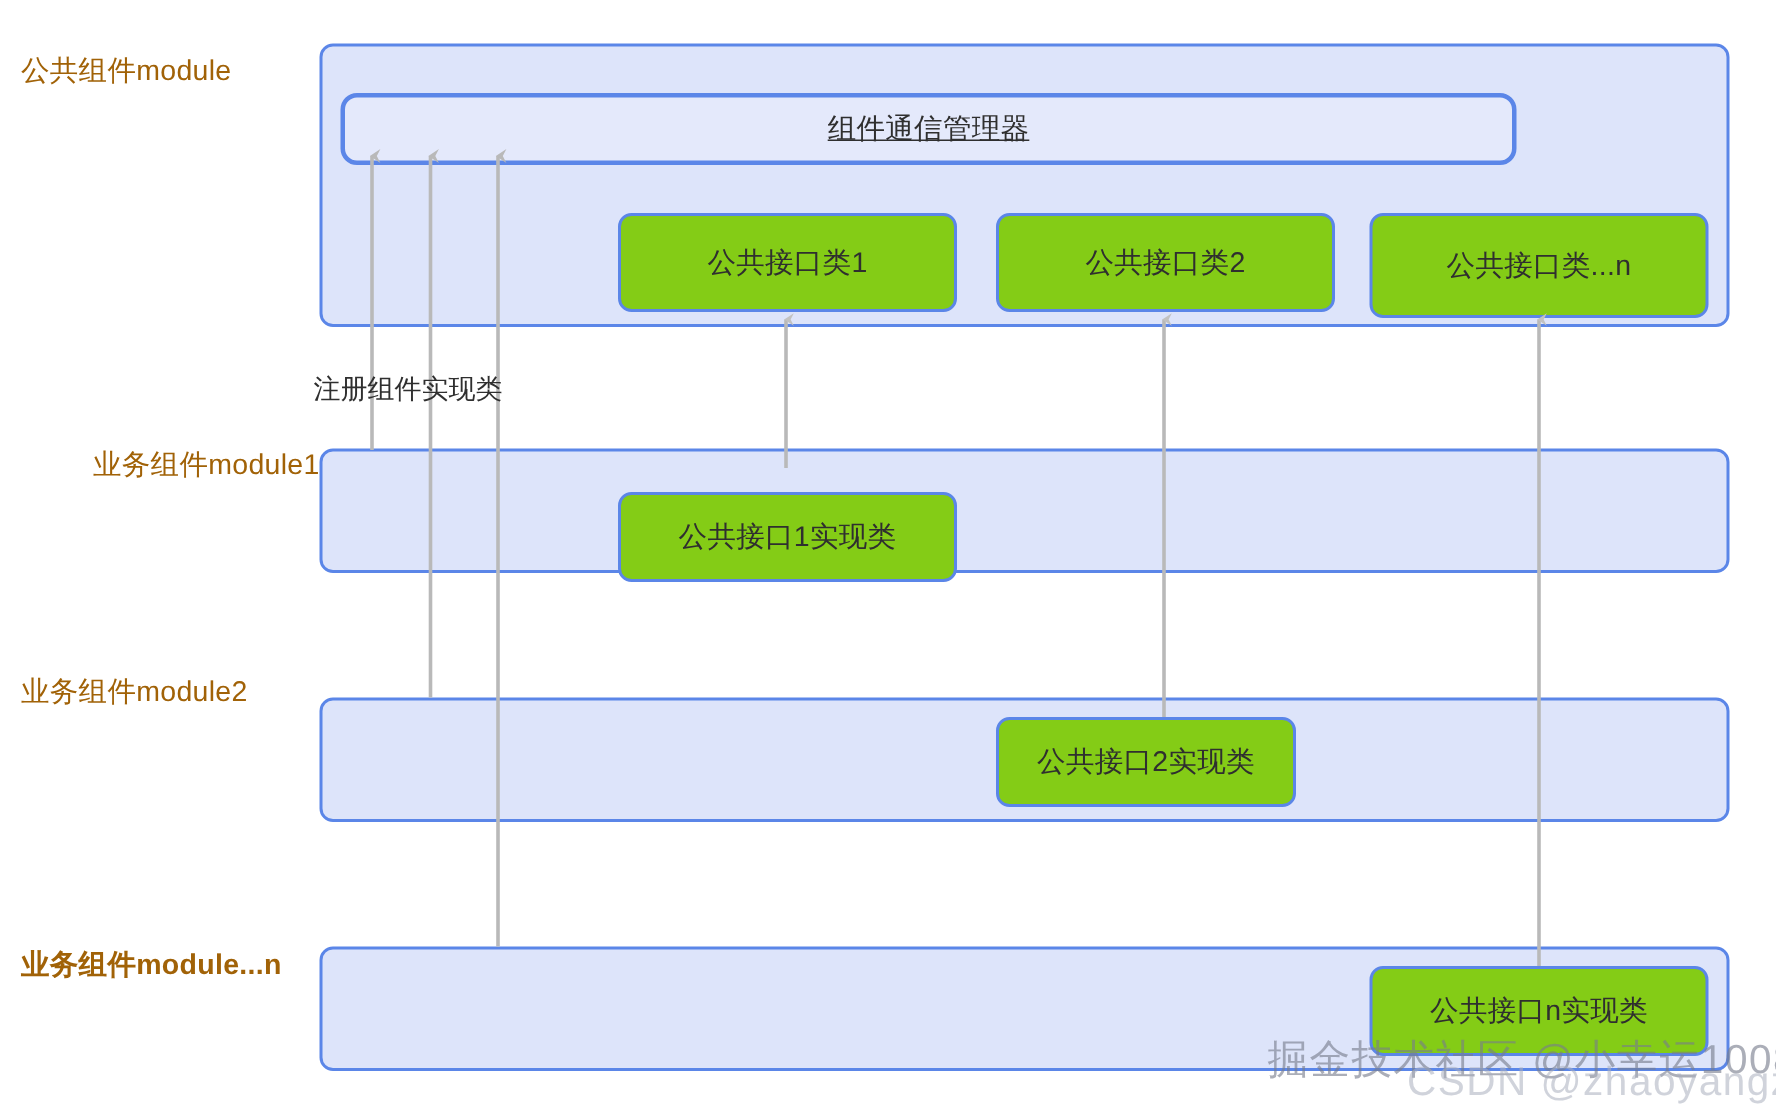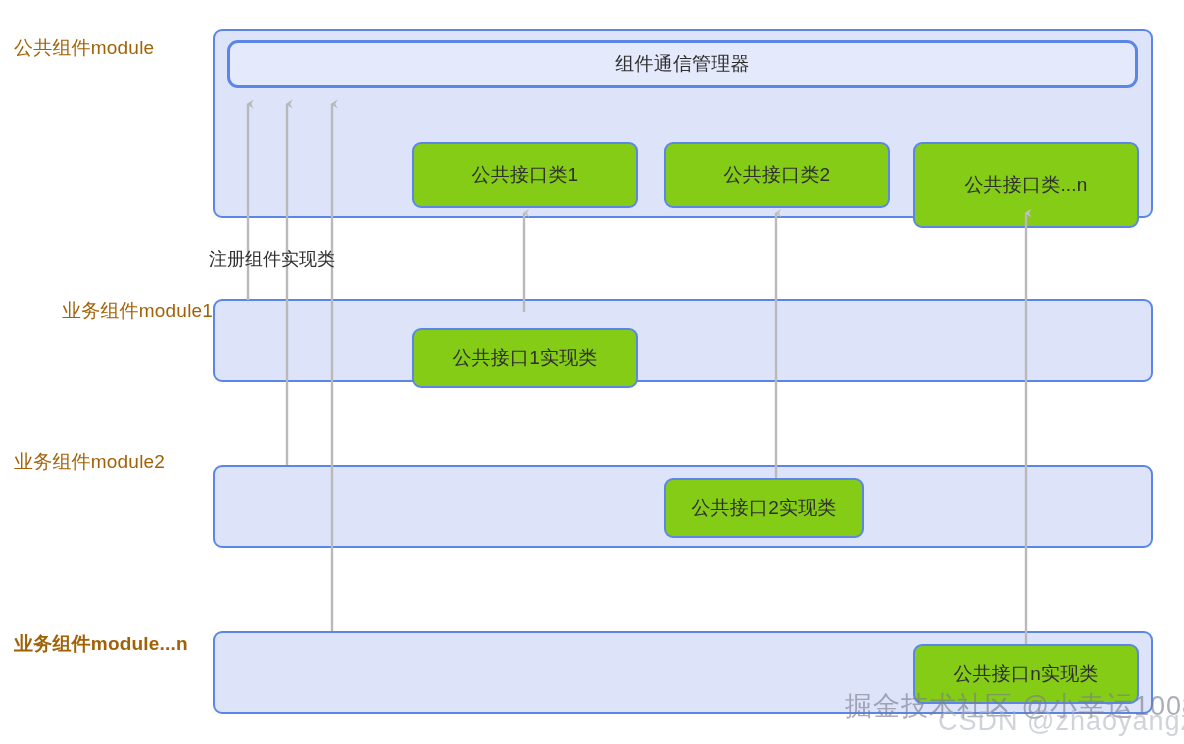--- a/index.html
+++ b/index.html
@@ -110,27 +110,27 @@
   <div class="row-label" style="left:14px; top:38px;">公共组件module</div>
 
   <div class="row-label" style="left:14px; top:301px;margin-left:48px;">业务组件module1</div>
 
   <div class="row-label" style="left:14px; top:452px;">业务组件module2</div>
 
   <div class="row-label" style="left:14px; top:634px;font-weight:bold;">业务组件module...n</div>
 
   <div class="module-panel public" style="left:213px; top:29px; width:940px; height:189px;"></div>
 
-  <div class="inner-box manager-box" style="left:227px; top:40px; width:911px; height:48px;">组件通信管理器</div>
+  <div class="inner-box manager-box" style="left:227px; top:62px; width:784px; height:48px;text-decoration:underline;">组件通信管理器</div>
 
   <div class="inner-box" style="left:412px; top:142px; width:226px; height:66px;">公共接口类1</div>
 
   <div class="inner-box" style="left:664px; top:142px; width:226px; height:66px;">公共接口类2</div>
 
-  <div class="inner-box" style="left:913px; top:142px; width:226px; height:86px;">公共接口类...n</div>
+  <div class="inner-box" style="left:913px; top:142px; width:226px; height:70px;">公共接口类...n</div>
 
   <div class="module-panel" style="left:213px; top:299px; width:940px; height:83px;"></div>
 
   <div class="inner-box" style="left:412px; top:328px; width:226px; height:60px;">公共接口1实现类</div>
 
   <div class="module-panel" style="left:213px; top:465px; width:940px; height:83px;"></div>
 
   <div class="inner-box" style="left:664px; top:478px; width:200px; height:60px;">公共接口2实现类</div>
 
   <div class="module-panel" style="left:213px; top:631px; width:940px; height:83px;"></div>

